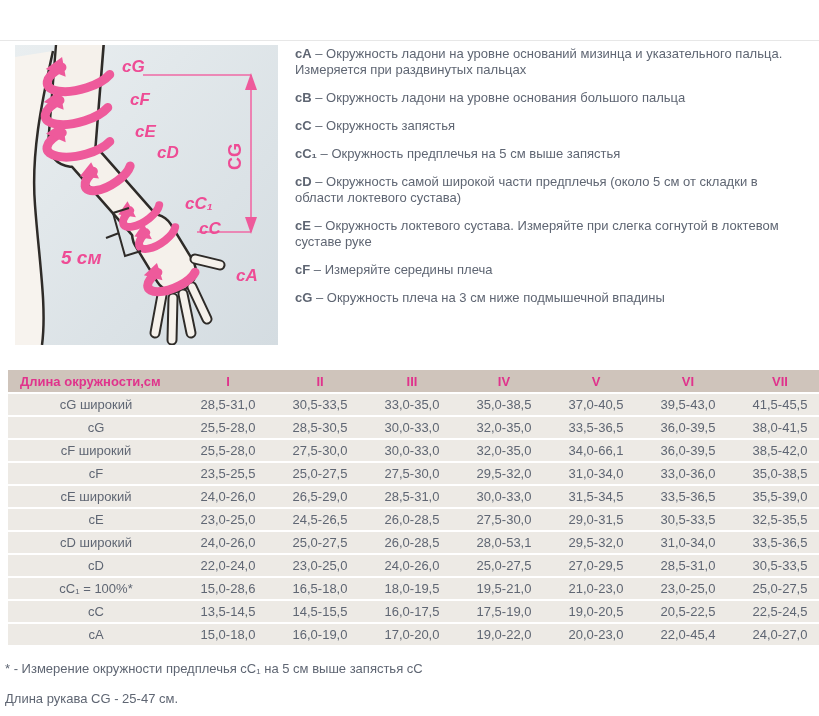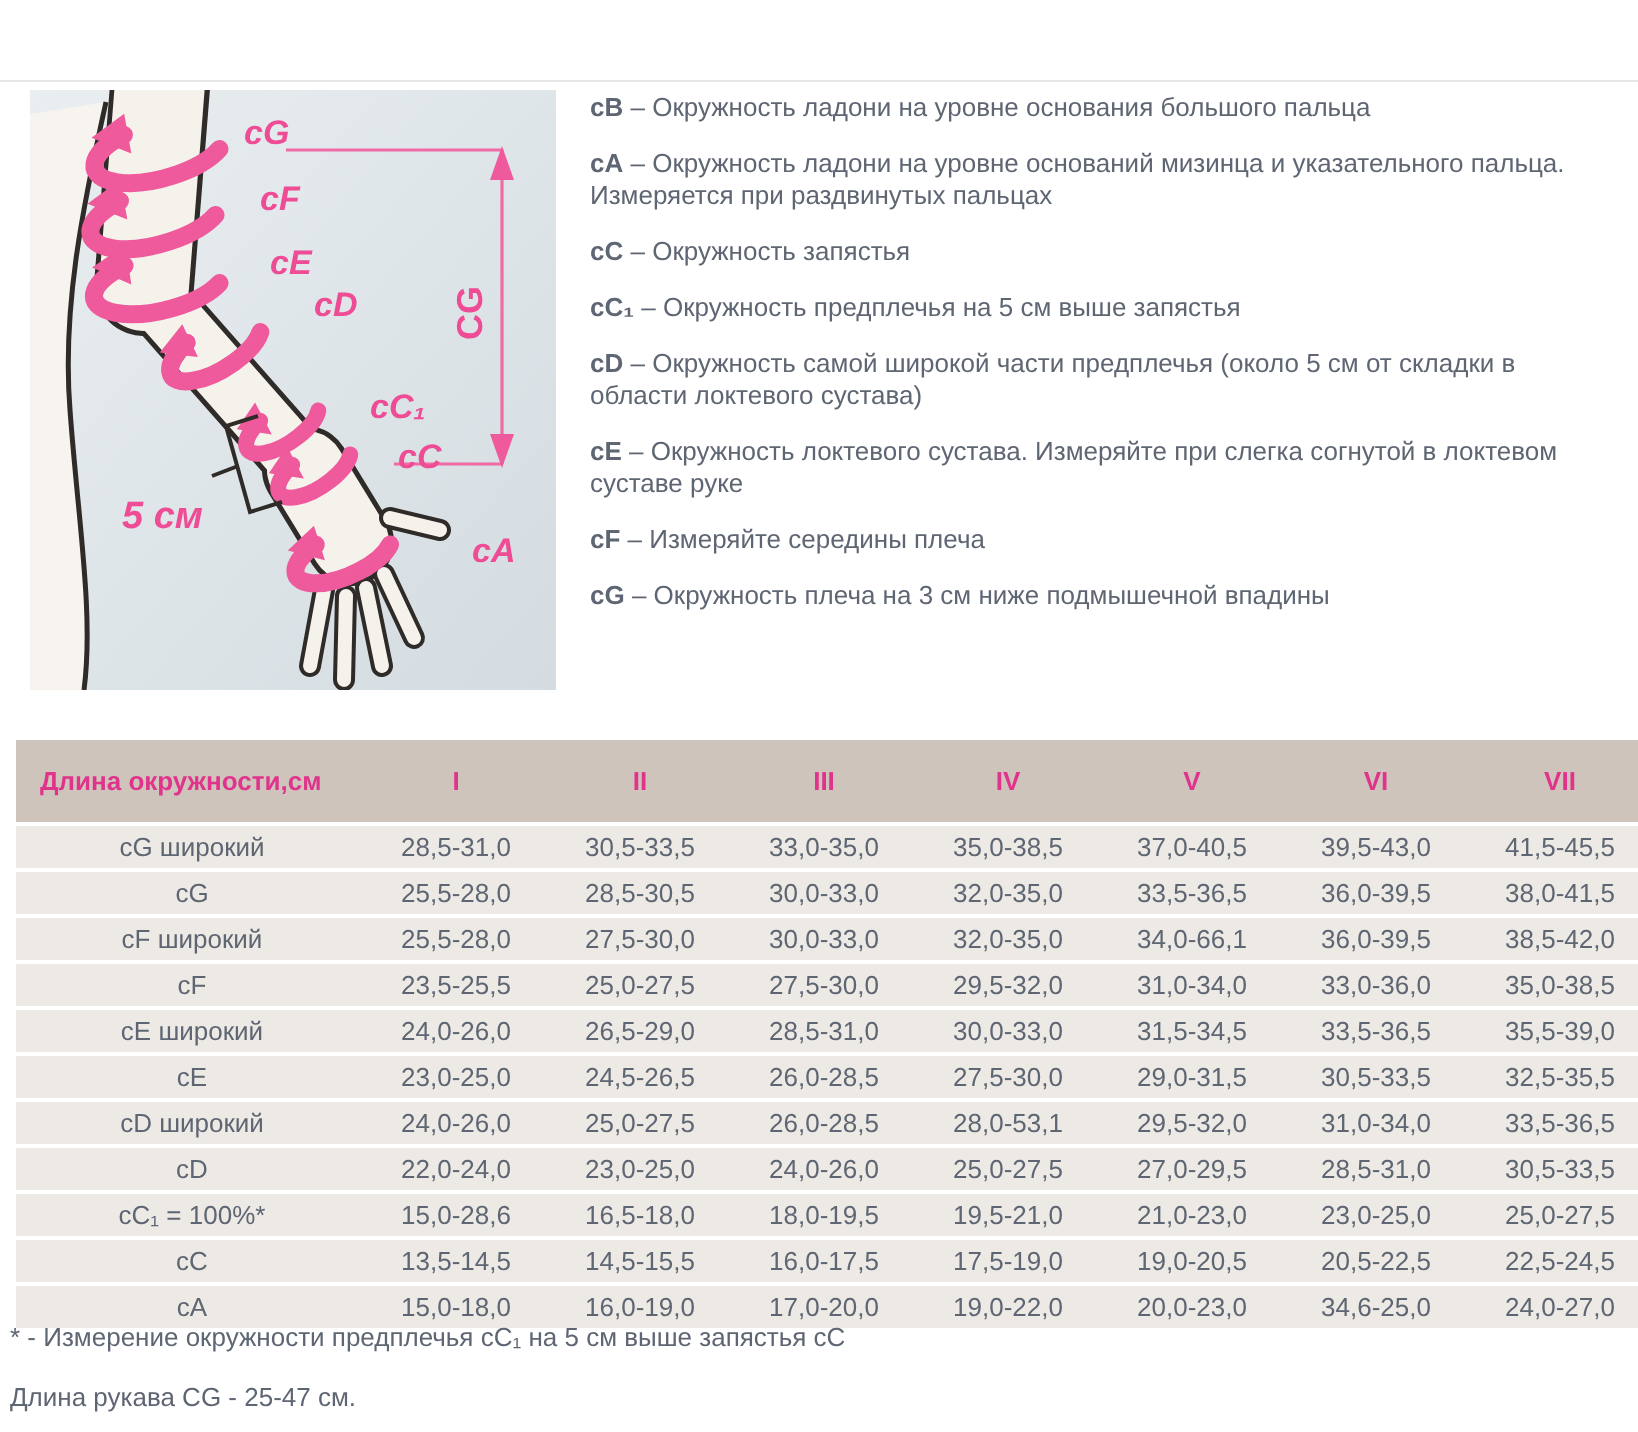--- a/index.html
+++ b/index.html
@@ -10,21 +10,21 @@
     -webkit-font-smoothing:antialiased;
   }
   .top-divider{position:absolute;left:0;top:40px;width:819px;height:1px;background:#e7e7e7;}
   .top-section{position:absolute;left:15px;top:45px;display:flex;align-items:flex-start;}
   .diagram-wrap{width:263px;height:300px;flex:0 0 auto;}
   .descriptions{margin-left:17px;width:512px;font-size:13px;line-height:16px;color:#5f6673;padding-top:1px;}
   .desc-item{margin:0 0 12px 0;}
   .desc-item b{font-weight:bold;}
   .size-table-wrap{position:absolute;left:8px;top:368px;width:806px;}
   table.size-table{width:806px;border-collapse:separate;border-spacing:0 2px;font-size:13px;table-layout:fixed;}
-  table.size-table th{background:#cfc4bb;color:#e0338c;font-weight:bold;height:41px;text-align:center;padding:0;}
+  table.size-table th{background:#cfc4bb;color:#e0338c;font-weight:bold;height:22px;text-align:center;padding:0;}
   table.size-table th.label-col{text-align:left;padding-left:12px;width:162px;}
   table.size-table th.size-col{width:92px;}
   table.size-table td{background:#edeae5;color:#5f6673;height:21px;text-align:center;padding:0;}
   table.size-table td.row-label{text-align:center;padding-left:2px;}
   .footnotes{position:absolute;left:5px;top:661px;font-size:13px;color:#5f6673;}
   .footnote{margin:0 0 15px 0;}
   
   .dia-label{font-style:italic;font-weight:bold;font-size:17px;fill:#ee4c95;}
   .dia-label-sm{font-style:italic;font-weight:bold;font-size:19px;fill:#ee4c95;}
   .dia-cg{font-weight:bold;font-size:18px;fill:#ee4c95;}
@@ -118,22 +118,22 @@
       <text x="142" y="113" class="dia-label">cD</text>
       <text x="170" y="164" class="dia-label">cC₁</text>
       <text x="184" y="189" class="dia-label">cC</text>
       <text x="221" y="236" class="dia-label">cA</text>
       <text x="46" y="219" class="dia-label-sm">5 см</text>
       <text transform="translate(226,125) rotate(-90)" class="dia-cg">CG</text>
     </svg>
   </div>
 
   <div class="descriptions">
+      <p class="desc-item"><b>cA</b><span> – Окружность ладони на уровне оснований мизинца и указательного пальца. Измеряется при раздвинутых пальцах</span></p>
       <p class="desc-item"><b>cB</b><span> – Окружность ладони на уровне основания большого пальца</span></p>
-      <p class="desc-item"><b>cA</b><span> – Окружность ладони на уровне оснований мизинца и указательного пальца. Измеряется при раздвинутых пальцах</span></p>
       <p class="desc-item"><b>cC</b><span> – Окружность запястья</span></p>
       <p class="desc-item"><b>cC₁</b><span> – Окружность предплечья на 5 см выше запястья</span></p>
       <p class="desc-item"><b>cD</b><span> – Окружность самой широкой части предплечья (около 5 см от складки в области локтевого сустава)</span></p>
       <p class="desc-item"><b>cE</b><span> – Окружность локтевого сустава. Измеряйте при слегка согнутой в локтевом суставе руке</span></p>
       <p class="desc-item"><b>cF</b><span> – Измеряйте середины плеча</span></p>
       <p class="desc-item"><b>cG</b><span> – Окружность плеча на 3 см ниже подмышечной впадины</span></p>
     </div>
 </div>
 
 <div class="size-table-wrap">
@@ -251,21 +251,21 @@
           <td>20,5-22,5</td>
           <td>22,5-24,5</td>
         </tr>
         <tr>
           <td class="row-label">cA</td>
           <td>15,0-18,0</td>
           <td>16,0-19,0</td>
           <td>17,0-20,0</td>
           <td>19,0-22,0</td>
           <td>20,0-23,0</td>
-          <td>34,6-25,0</td>
+          <td>22,0-45,4</td>
           <td>24,0-27,0</td>
         </tr>
       </tbody>
   </table>
 </div>
 
 <div class="footnotes">
     <p class="footnote">* - Измерение окружности предплечья cC₁ на 5 см выше запястья cC</p>
     <p class="footnote">Длина рукава CG - 25-47 см.</p>
   </div>

